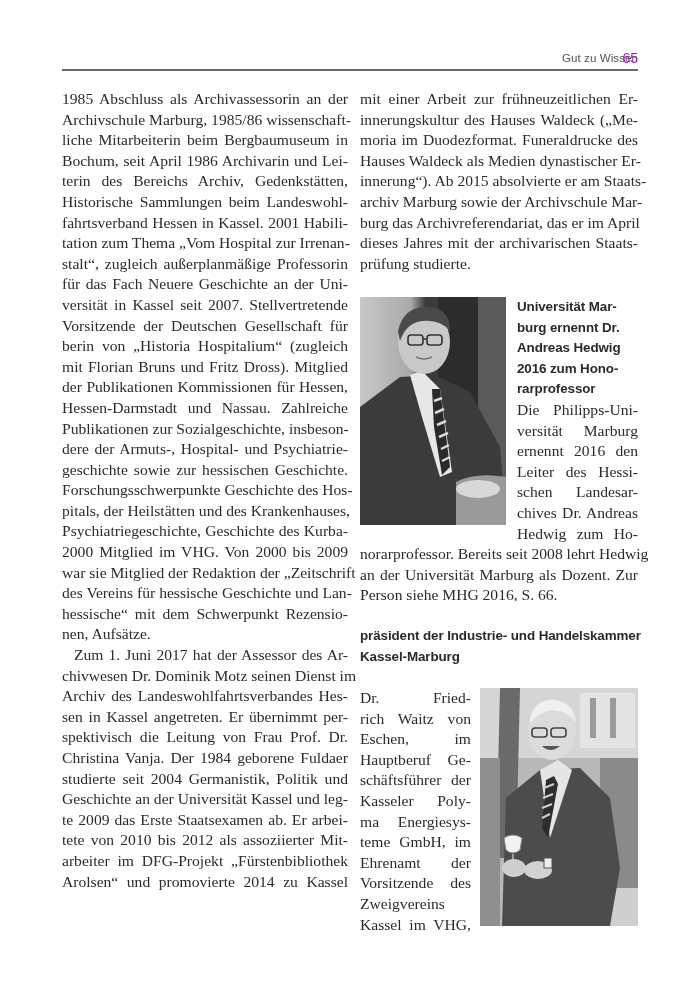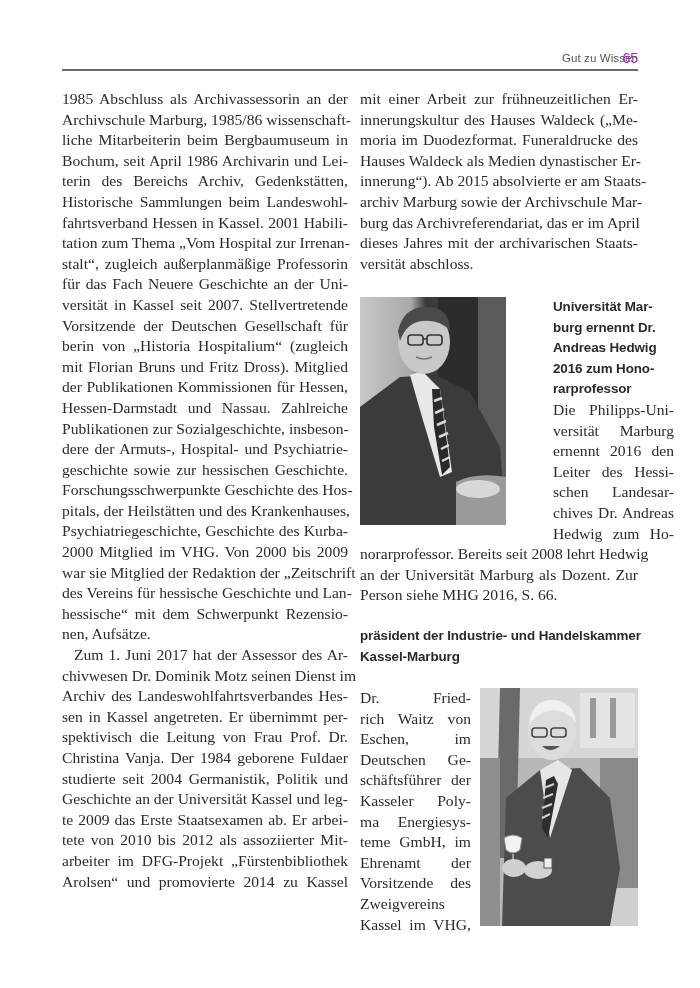--- a/index.html
+++ b/index.html
@@ -98,21 +98,21 @@
 <div class="col col-right">
   <div id="rc-p1">
       <span class="line">mit einer Arbeit zur frühneuzeitlichen Er-</span>
       <span class="line">innerungskultur des Hauses Waldeck („Me-</span>
       <span class="line">moria im Duodezformat. Funeraldrucke des</span>
       <span class="line">Hauses Waldeck als Medien dynastischer Er-</span>
       <span class="line">innerung“). Ab 2015 absolvierte er am Staats-</span>
       <span class="line">archiv Marburg sowie der Archivschule Mar-</span>
       <span class="line">burg das Archivreferendariat, das er im April</span>
       <span class="line">dieses Jahres mit der archivarischen Staats-</span>
-      <span class="line last">versität abschloss.</span>
+      <span class="line last">prüfung studierte.</span>
     </div>
 </div>
 
 <div class="photo photo-hedwig" title="Portrait of Dr. Andreas Hedwig speaking at a lectern">
   <svg width="146" height="228" viewBox="0 0 146 228">
     <defs>
       <linearGradient id="bg1" x1="0" y1="0" x2="1" y2="0">
         <stop offset="0" stop-color="#c8c8c8"></stop>
         <stop offset="0.35" stop-color="#a9a9a9"></stop>
         <stop offset="0.45" stop-color="#3a3a3a"></stop>
@@ -136,21 +136,21 @@
     <rect x="48" y="38" width="15" height="10" rx="3" fill="none" stroke="#333" stroke-width="1.6"></rect>
     <rect x="67" y="38" width="15" height="10" rx="3" fill="none" stroke="#333" stroke-width="1.6"></rect>
     <line x1="63" y1="42" x2="67" y2="42" stroke="#333" stroke-width="1.5"></line>
     <path d="M56 60 Q64 64 72 60" stroke="#777" stroke-width="1.5" fill="none"></path>
 
     <path d="M96 185 Q115 175 146 180 L146 228 L96 228 Z" fill="#9a9a9a"></path>
     <ellipse cx="118" cy="192" rx="22" ry="9" fill="#d8d8d8"></ellipse>
   </svg>
 </div>
 
-<div class="col wrap-right" style="left:517px; top:297px; width:121px;margin-left:36px;">
+<div class="col wrap-right" style="left:517px; top:297px; width:121px;">
   <div class="heading" id="hedwig-heading">
       <span class="line">Universität Mar-</span>
       <span class="line">burg ernennt Dr.</span>
       <span class="line">Andreas Hedwig</span>
       <span class="line">2016 zum Hono-</span>
       <span class="line last">rarprofessor</span>
     </div>
   <div id="hedwig-wrapped">
       <span class="line">Die Philipps-Uni-</span>
       <span class="line">versität Marburg</span>
@@ -170,21 +170,21 @@
 <div class="col" style="left:360px; top:626px; width:278px;">
   <div class="heading" id="waitz-heading">
       <span class="line">präsident der Industrie- und Handelskammer</span>
       <span class="line last">Kassel-Marburg</span>
     </div>
 </div>
 <div class="col" style="left:360px; top:688px; width:111px;" id="waitz-wrapped">
     <span class="line">Dr. Fried-</span>
     <span class="line">rich Waitz von</span>
     <span class="line">Eschen, im</span>
-    <span class="line">Deutschen Ge-</span>
+    <span class="line">Hauptberuf Ge-</span>
     <span class="line">schäftsführer der</span>
     <span class="line">Kasseler Poly-</span>
     <span class="line">ma Energiesys-</span>
     <span class="line">teme GmbH, im</span>
     <span class="line">Ehrenamt der</span>
     <span class="line">Vorsitzende des</span>
     <span class="line">Zweigvereins</span>
     <span class="line">Kassel im VHG,</span>
   </div>
 

